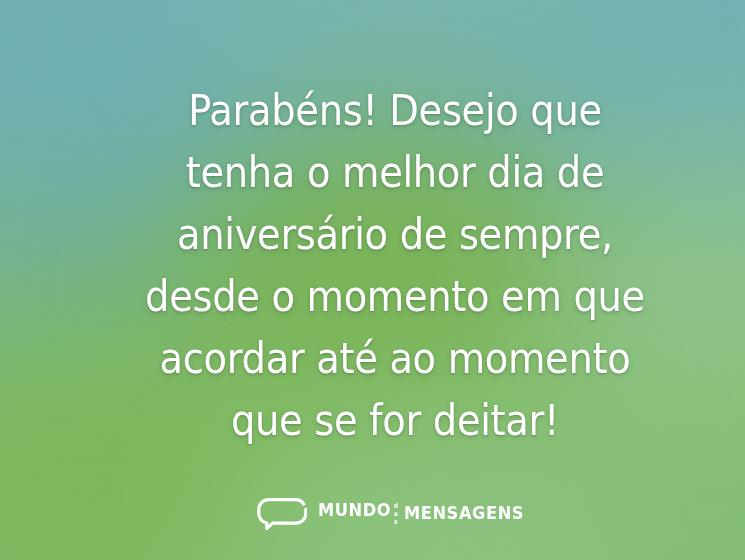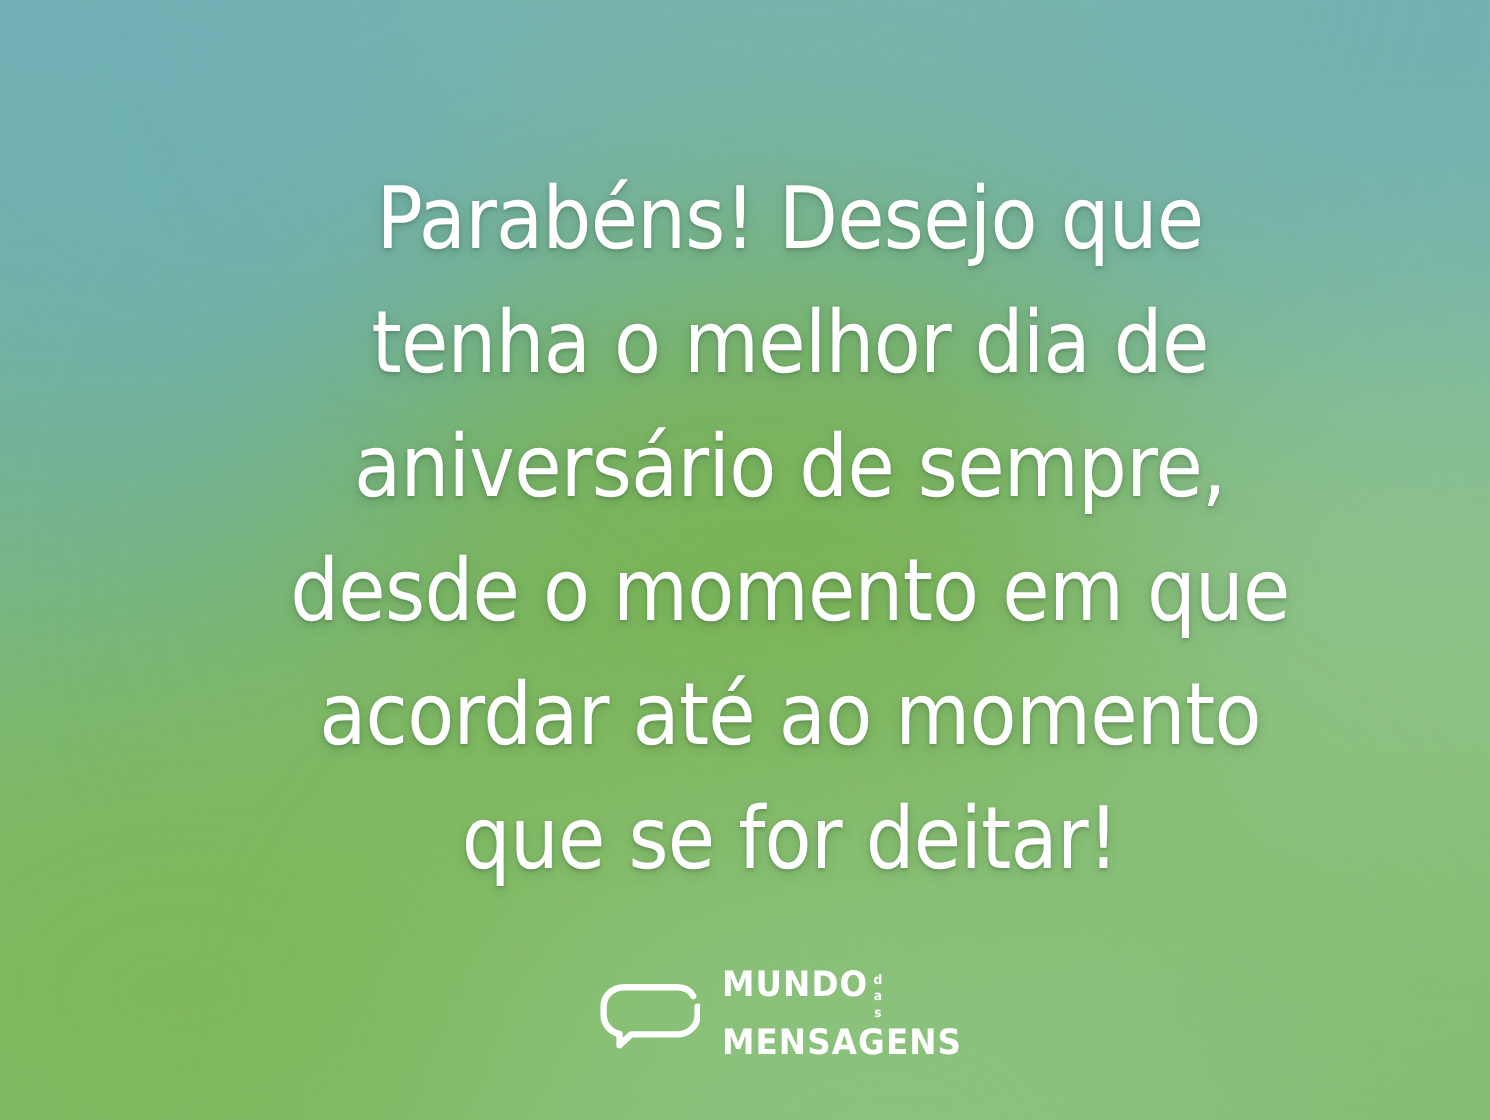--- a/index.html
+++ b/index.html
@@ -134,21 +134,21 @@
     gap: 11px;
   }
   .logo-mark {
     width: 50px;
     height: 33px;
     flex: 0 0 auto;
     display: block;
   }
   .logo-text {
     display: flex;
-    flex-direction: column;
+    flex-direction: row;
     justify-content: center;
     line-height: 1;
     color: #ffffff;
   }
   .logo-line1 {
     display: flex;
     align-items: flex-start;
     font-family: "DejaVu Sans", "Liberation Sans", sans-serif;
     font-size: 17.5px;
     font-weight: 700;

